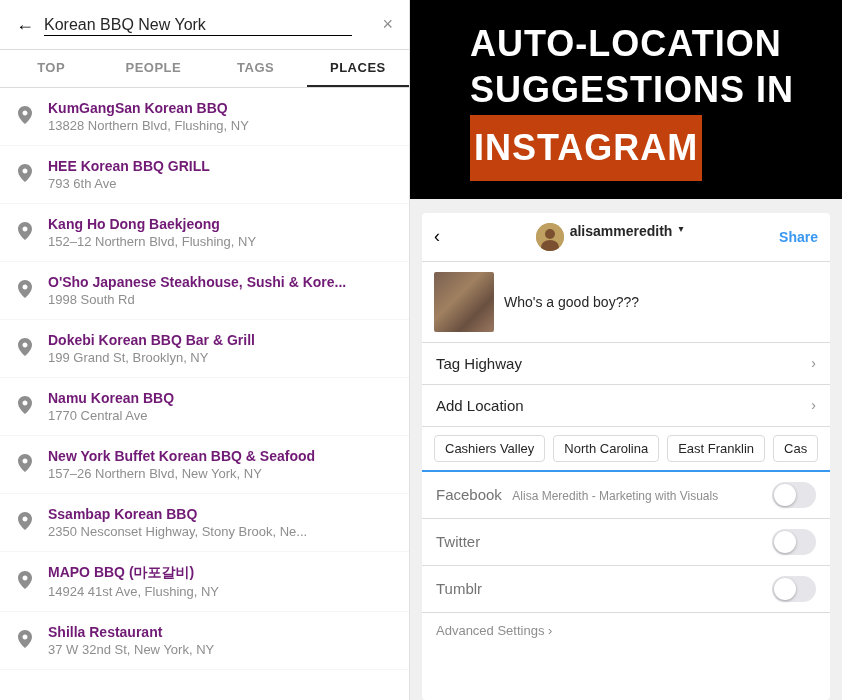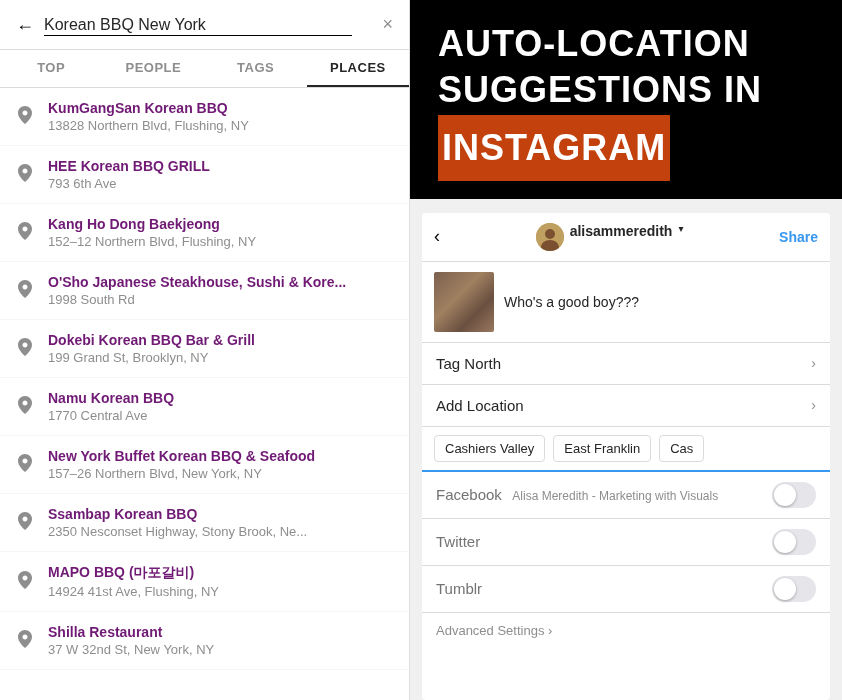--- a/index.html
+++ b/index.html
@@ -139,20 +139,21 @@
       padding: 24px 28px 18px 28px;
     }
 
     .headline-text {
       color: #fff;
       font-size: 36px;
       font-weight: 900;
       line-height: 1.1;
       text-transform: uppercase;
       letter-spacing: 1px;
+      margin-left: 32px;
     }
 
     .headline-line2 {
       margin-top: 6px;
     }
 
     .headline-line3 {
       margin-top: 6px;
       background: #c2410c;
       display: inline-block;
@@ -498,31 +499,32 @@
     </div>
 
     <div class="ig-content">
       <div class="ig-thumbnail">
         <div class="dog-art"></div>
       </div>
       <div class="ig-caption">Who's a good boy???</div>
     </div>
 
     <div class="ig-section">
-      <span class="ig-section-label">Tag North</span>
+      <span class="ig-section-label">Tag Highway</span>
       <span class="ig-chevron-right">›</span>
     </div>
 
     <div class="ig-section">
       <span class="ig-section-label">Add Location</span>
       <span class="ig-chevron-right">›</span>
     </div>
 
     <div class="location-chips">
       <div class="chip">Cashiers Valley</div>
+      <div class="chip">North Carolina</div>
       <div class="chip">East Franklin</div>
       <div class="chip">Cas</div>
     </div>
 
     <div class="share-row">
       <div>
         <span class="share-label">Facebook</span>
         <span class="share-sublabel">Alisa Meredith - Marketing with Visuals</span>
       </div>
       <div class="toggle">

